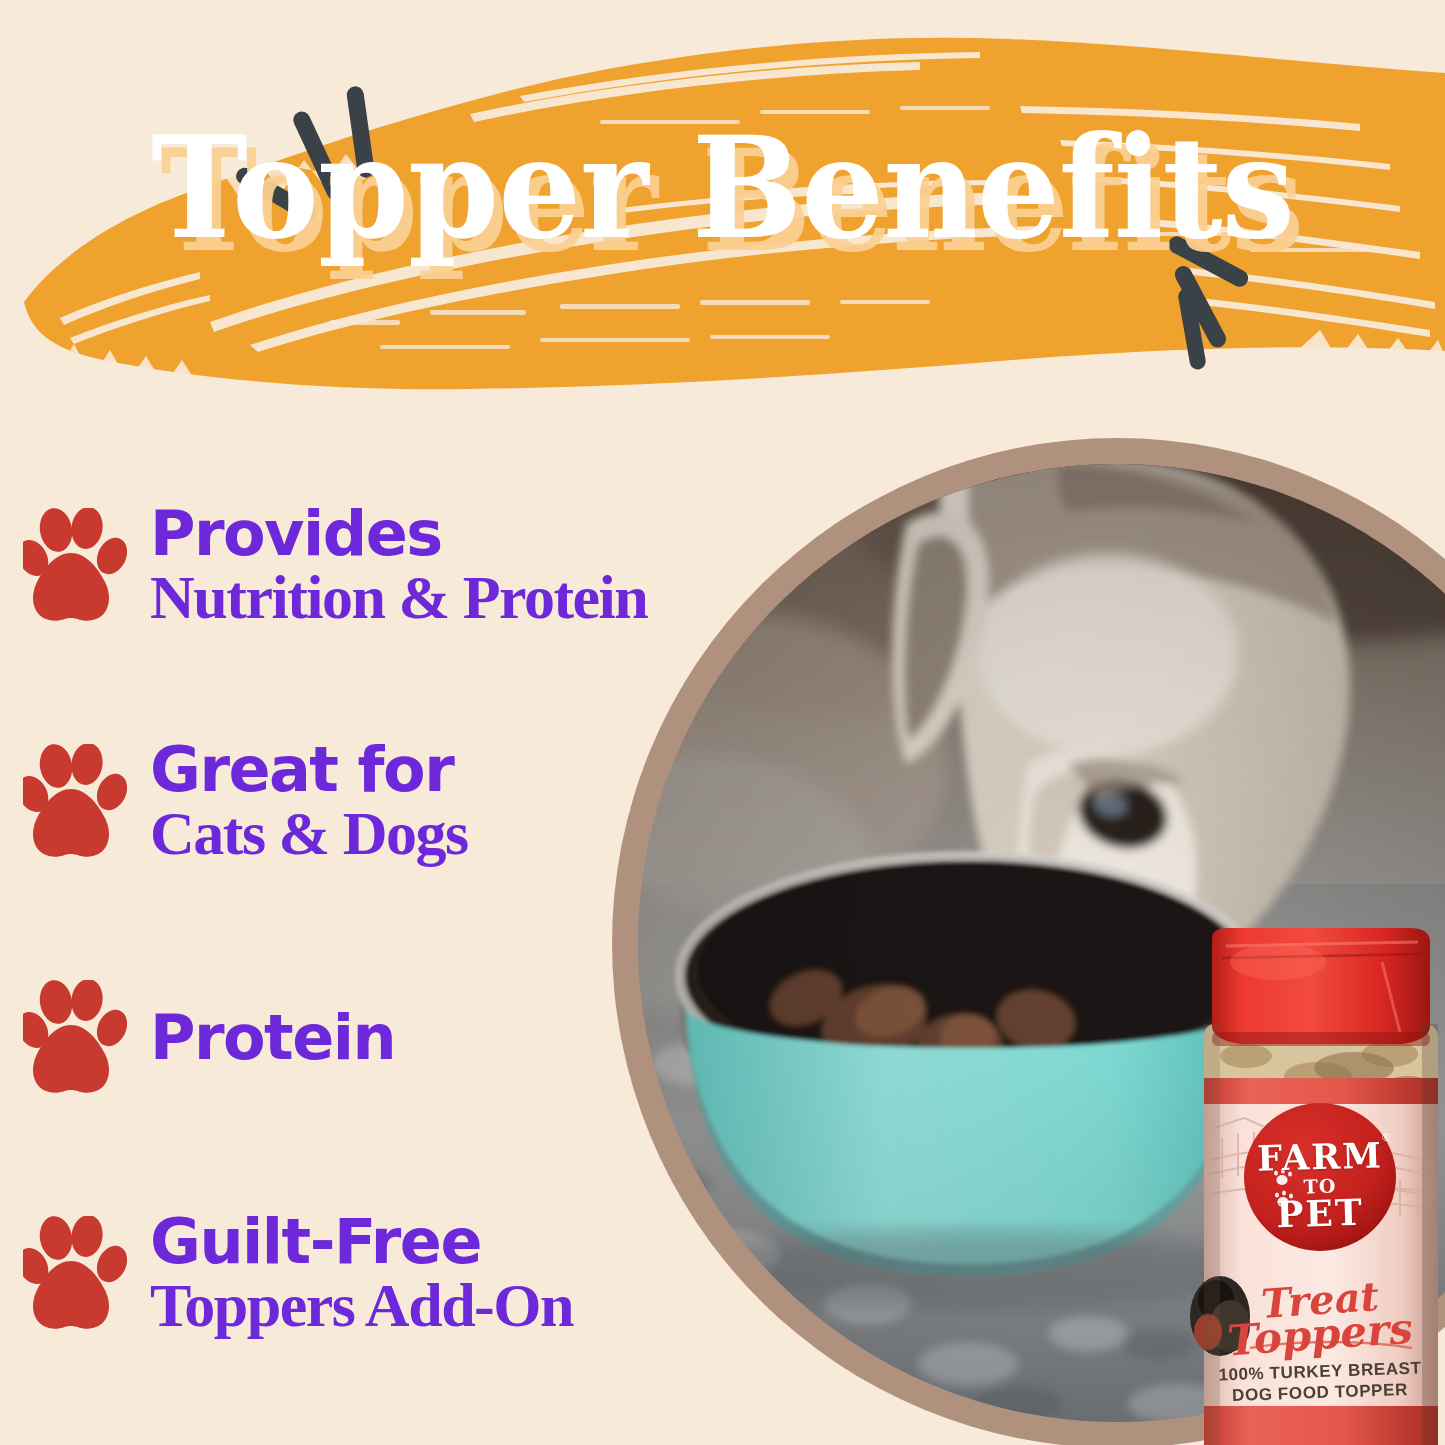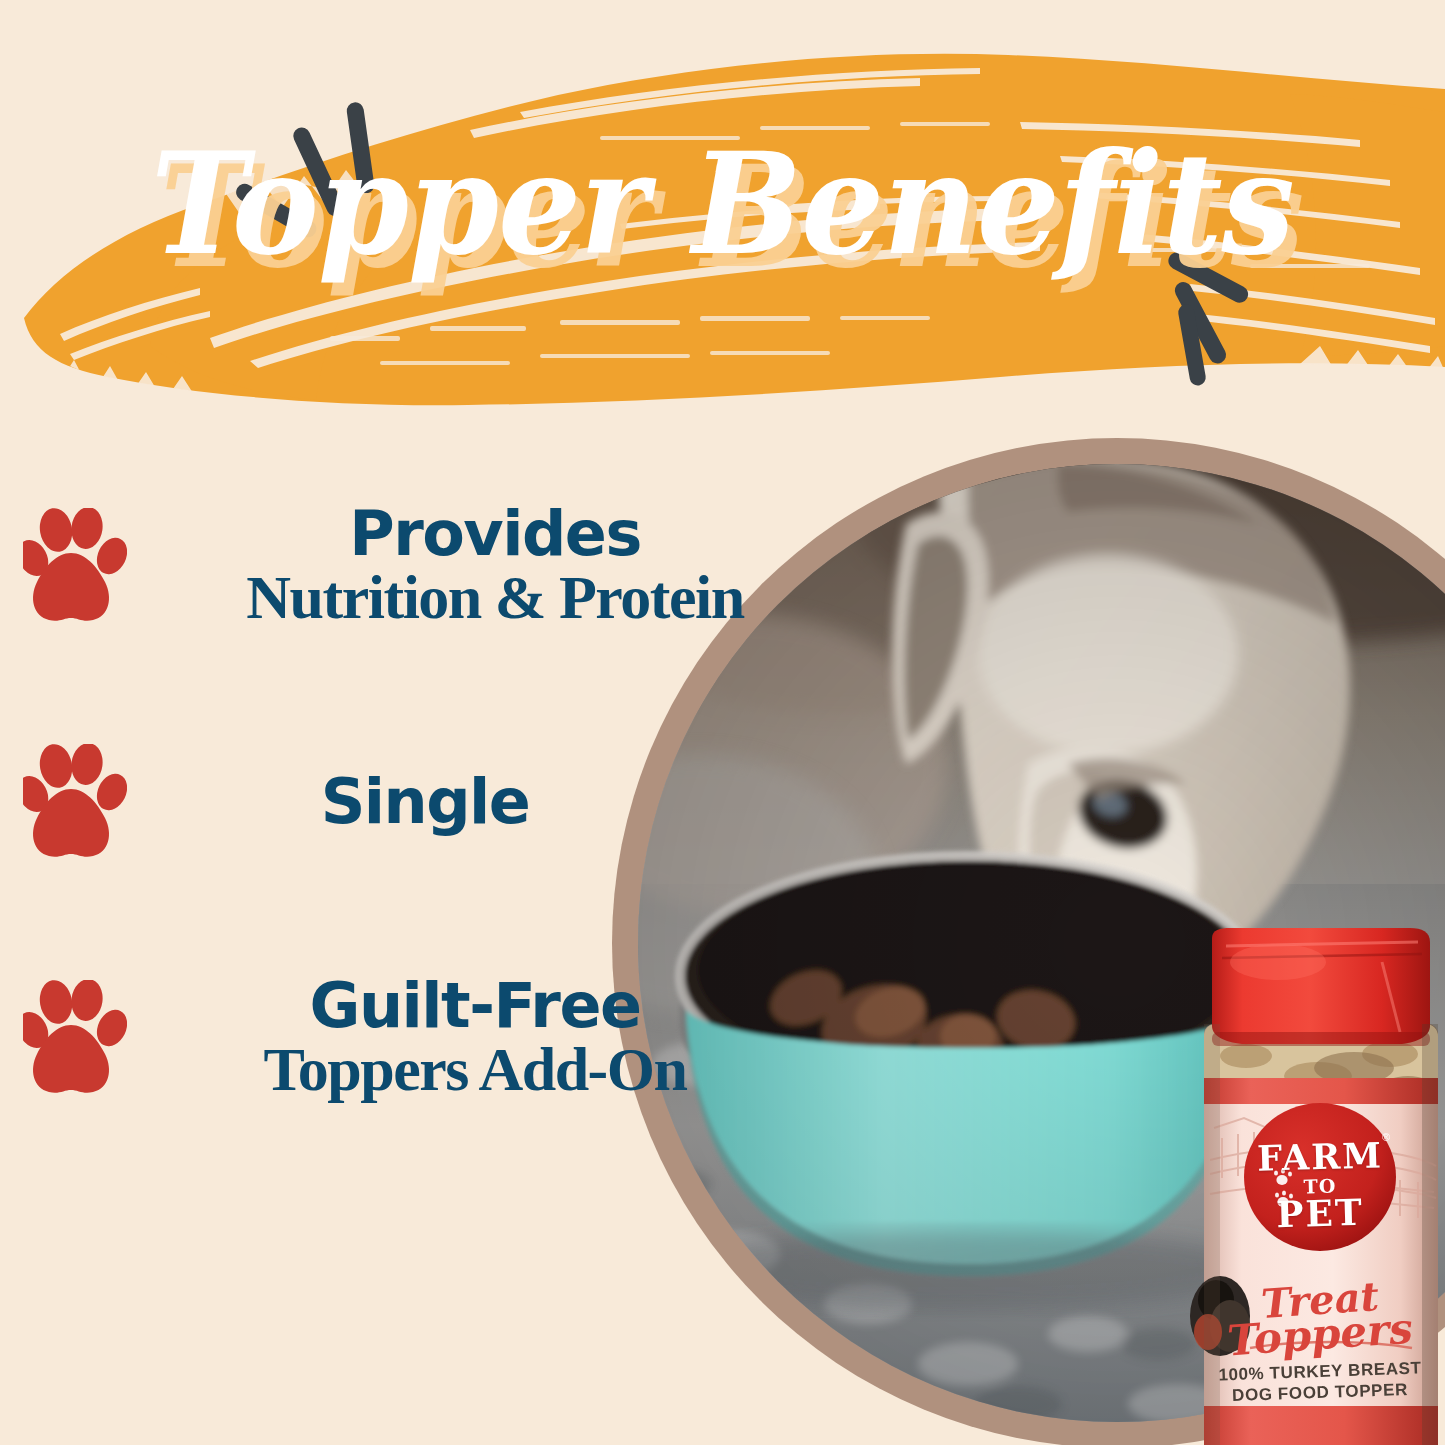--- a/index.html
+++ b/index.html
@@ -6,21 +6,21 @@
   body{
     width:1445px;height:1445px;
     background:#f8ead9;
     font-family:"Liberation Sans",sans-serif;
     overflow:hidden;
     position:relative;
   }
   #stage{position:absolute;inset:0;width:1445px;height:1445px;overflow:hidden;background:#f8ead9;}
 
   
-  #banner{position:absolute;left:0;top:16px;width:1181px;height:420px;font-style:italic;}
+  #banner{position:absolute;left:0;top:0;width:1181px;height:420px;}
   #banner svg{position:absolute;left:0;top:0;}
   #banner-title{
     position:absolute;left:0;top:118px;width:1445px;
     text-align:center;
     font-family:"DejaVu Serif","Liberation Serif",serif;
     font-weight:700;
     font-size:140px;
     line-height:1;
     letter-spacing:-1px;
     color:#ffffff;
@@ -34,22 +34,22 @@
   
   #benefits{position:absolute;left:0;top:448px;width:900px;z-index:5;}
   .benefit-row{
     display:flex;align-items:center;
     height:236px;
   }
   .paw-wrap{width:150px;flex:0 0 150px;display:flex;justify-content:center;align-items:center;}
   .paw-wrap svg{display:block;}
   .benefit-text{
     flex:1;
-    text-align:center;
-    color:#0c4a6e;
+    text-align:left;
+    color:#6d28d9;
     font-family:"DejaVu Sans","Liberation Sans",sans-serif;
     font-weight:700;
     font-size:62px;
     line-height:1.03;
     letter-spacing:-1.5px;
     padding-right:26px;
   }
   .benefit-text .l1{display:block;}
   .benefit-text .l2{display:block;font-family:Liberation Serif, serif;}
   .r1 .benefit-text{padding-right:60px;}
@@ -389,36 +389,54 @@
                      C41,110 36,114.5 26,112 C10,108 6,90 14,74 C22,58 34,45 48,45 Z"></path>
           </g>
         </svg>
       </div>
       <div class="benefit-text">
         <span class="l1">Provides</span>
         <span class="l2">Nutrition &amp; Protein</span>
       </div>
     </div>
 
+    <div class="benefit-row r2">
+      <div class="paw-wrap">
+        <svg width="104" height="116" viewBox="0 0 104 116">
+          <g fill="#C8392F">
+            <ellipse cx="33" cy="22" rx="16" ry="22" transform="rotate(-10 33 22)"></ellipse>
+            <ellipse cx="64" cy="20" rx="15.5" ry="21" transform="rotate(8 64 20)"></ellipse>
+            <ellipse cx="10" cy="50" rx="14" ry="19" transform="rotate(-28 10 50)"></ellipse>
+            <ellipse cx="89" cy="48" rx="14" ry="19" transform="rotate(26 89 48)"></ellipse>
+            <path d="M48,45 C62,45 74,58 82,74 C90,90 86,108 70,112 C60,114.5 55,110 48,110
+                     C41,110 36,114.5 26,112 C10,108 6,90 14,74 C22,58 34,45 48,45 Z"></path>
+          </g>
+        </svg>
+      </div>
+      <div class="benefit-text">
+        <span class="l1">Great for</span>
+        <span class="l2">Cats &amp; Dogs</span>
+      </div>
+    </div>
 
     <div class="benefit-row r3">
       <div class="paw-wrap">
         <svg width="104" height="116" viewBox="0 0 104 116">
           <g fill="#C8392F">
             <ellipse cx="33" cy="22" rx="16" ry="22" transform="rotate(-10 33 22)"></ellipse>
             <ellipse cx="64" cy="20" rx="15.5" ry="21" transform="rotate(8 64 20)"></ellipse>
             <ellipse cx="10" cy="50" rx="14" ry="19" transform="rotate(-28 10 50)"></ellipse>
             <ellipse cx="89" cy="48" rx="14" ry="19" transform="rotate(26 89 48)"></ellipse>
             <path d="M48,45 C62,45 74,58 82,74 C90,90 86,108 70,112 C60,114.5 55,110 48,110
                      C41,110 36,114.5 26,112 C10,108 6,90 14,74 C22,58 34,45 48,45 Z"></path>
           </g>
         </svg>
       </div>
       <div class="benefit-text">
-        <span class="l1">Single</span>
+        <span class="l1">Protein</span>
       </div>
     </div>
 
     <div class="benefit-row r4">
       <div class="paw-wrap">
         <svg width="104" height="116" viewBox="0 0 104 116">
           <g fill="#C8392F">
             <ellipse cx="33" cy="22" rx="16" ry="22" transform="rotate(-10 33 22)"></ellipse>
             <ellipse cx="64" cy="20" rx="15.5" ry="21" transform="rotate(8 64 20)"></ellipse>
             <ellipse cx="10" cy="50" rx="14" ry="19" transform="rotate(-28 10 50)"></ellipse>

